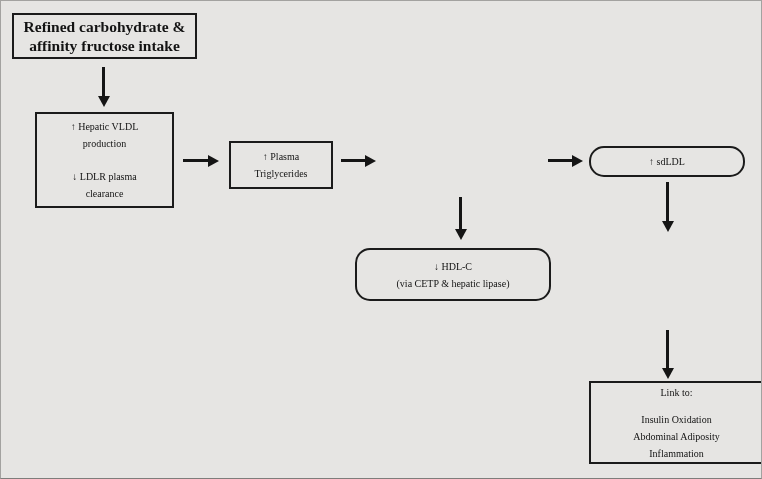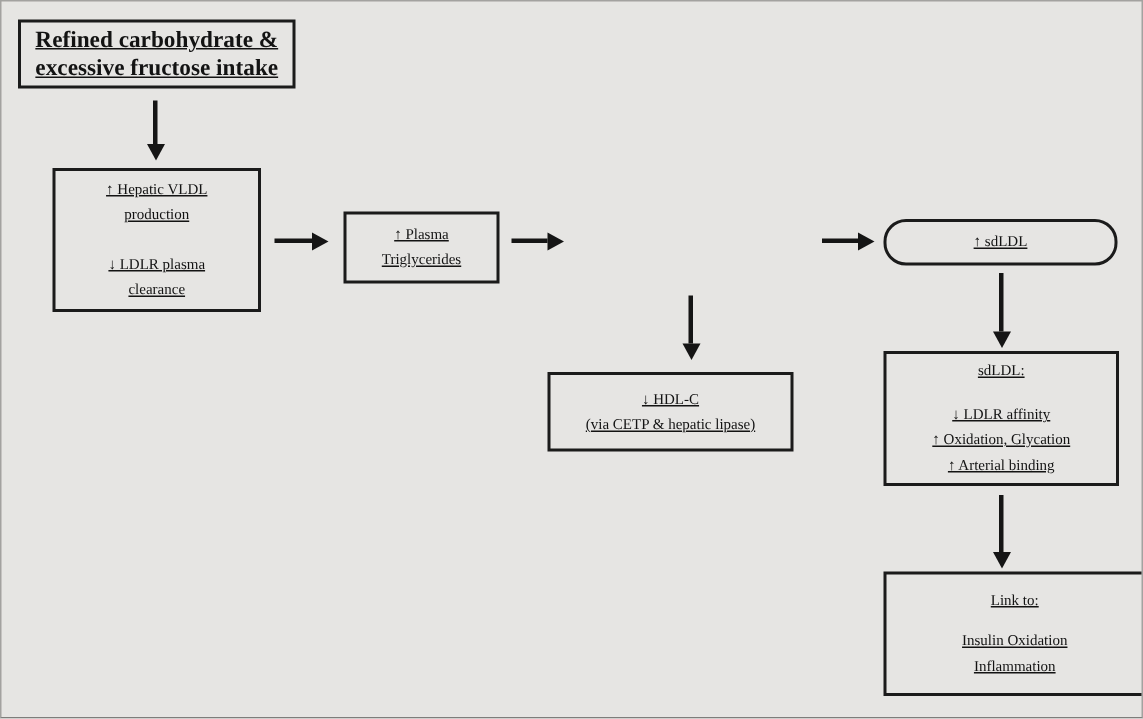--- a/index.html
+++ b/index.html
@@ -21,21 +21,21 @@
     background: transparent;
     box-sizing: border-box;
     display: flex;
     flex-direction: column;
     align-items: center;
     justify-content: center;
     text-align: center;
     font-size: 10px;
     line-height: 17px;
   }
-  .box .ln { display: block; white-space: nowrap; text-decoration: underline; }
+  .box .ln { display: block; white-space: nowrap; }
   .box.bold { font-weight: bold; font-size: 15.5px; line-height: 19px; }
   .gap16 { height: 16px; }
   .gap12 { height: 12px; }
   .gap10 { height: 10px; }
   .arr { position: absolute; background: #151515; }
   .arr.v { width: 3px; }
   .arr.h { height: 3px; }
   .head { position: absolute; width: 0; height: 0; }
   .head.down {
     left: 50%; top: 100%; transform: translateX(-50%);
@@ -50,21 +50,21 @@
     border-left: 11px solid #151515;
   }
 </style>
 </head>
 <body>
 
 <div class="canvas">
 
   <div class="box bold" style="left:11px; top:12px; width:185px; height:46px;">
     <span class="ln">Refined carbohydrate &amp;</span>
-    <span class="ln">excessive fructose intake</span>
+    <span class="ln">affinity fructose intake</span>
   </div>
 
   <div class="arr v" style="left:101px; top:66px; height:29px;">
     <div class="head down"></div>
   </div>
 
   <div class="box" style="left:34px; top:111px; width:139px; height:96px;">
     <span class="ln">↑ Hepatic VLDL</span>
     <span class="ln">production</span>
     <div class="gap16"></div>
@@ -91,41 +91,35 @@
   </div>
 
   <div class="box" style="left:588px; top:145px; width:156px; height:31px;border-radius:15px;">
     <span class="ln">↑ sdLDL</span>
   </div>
 
   <div class="arr v" style="left:458px; top:196px; height:32px;">
     <div class="head down"></div>
   </div>
 
-  <div class="box" style="left:364px; top:247px; width:164px; height:53px;">
+  <div class="box" style="left:354px; top:247px; width:196px; height:53px;border-radius:15px;">
     <span class="ln">↓ HDL-C</span>
     <span class="ln">(via CETP &amp; hepatic lipase)</span>
   </div>
 
   <div class="arr v" style="left:665px; top:181px; height:39px;">
     <div class="head down"></div>
   </div>
 
-  <div class="box" style="left:588px; top:233px; width:157px; height:90px;">
-    <span class="ln">sdLDL:</span>
-    <div class="gap12"></div>
-    <span class="ln">↓ LDLR affinity</span>
-    <span class="ln">↑ Oxidation, Glycation</span>
-    <span class="ln">↑ Arterial binding</span>
-  </div>
 
   <div class="arr v" style="left:665px; top:329px; height:38px;">
     <div class="head down"></div>
   </div>
 
   <div class="box" style="left:588px; top:380px; width:175px; height:83px;">
     <span class="ln">Link to:</span>
     <div class="gap10"></div>
     <span class="ln">Insulin Oxidation</span>
+    <span class="ln">Abdominal Adiposity</span>
     <span class="ln">Inflammation</span>
   </div>
 
 </div>
 
 </body></html>

